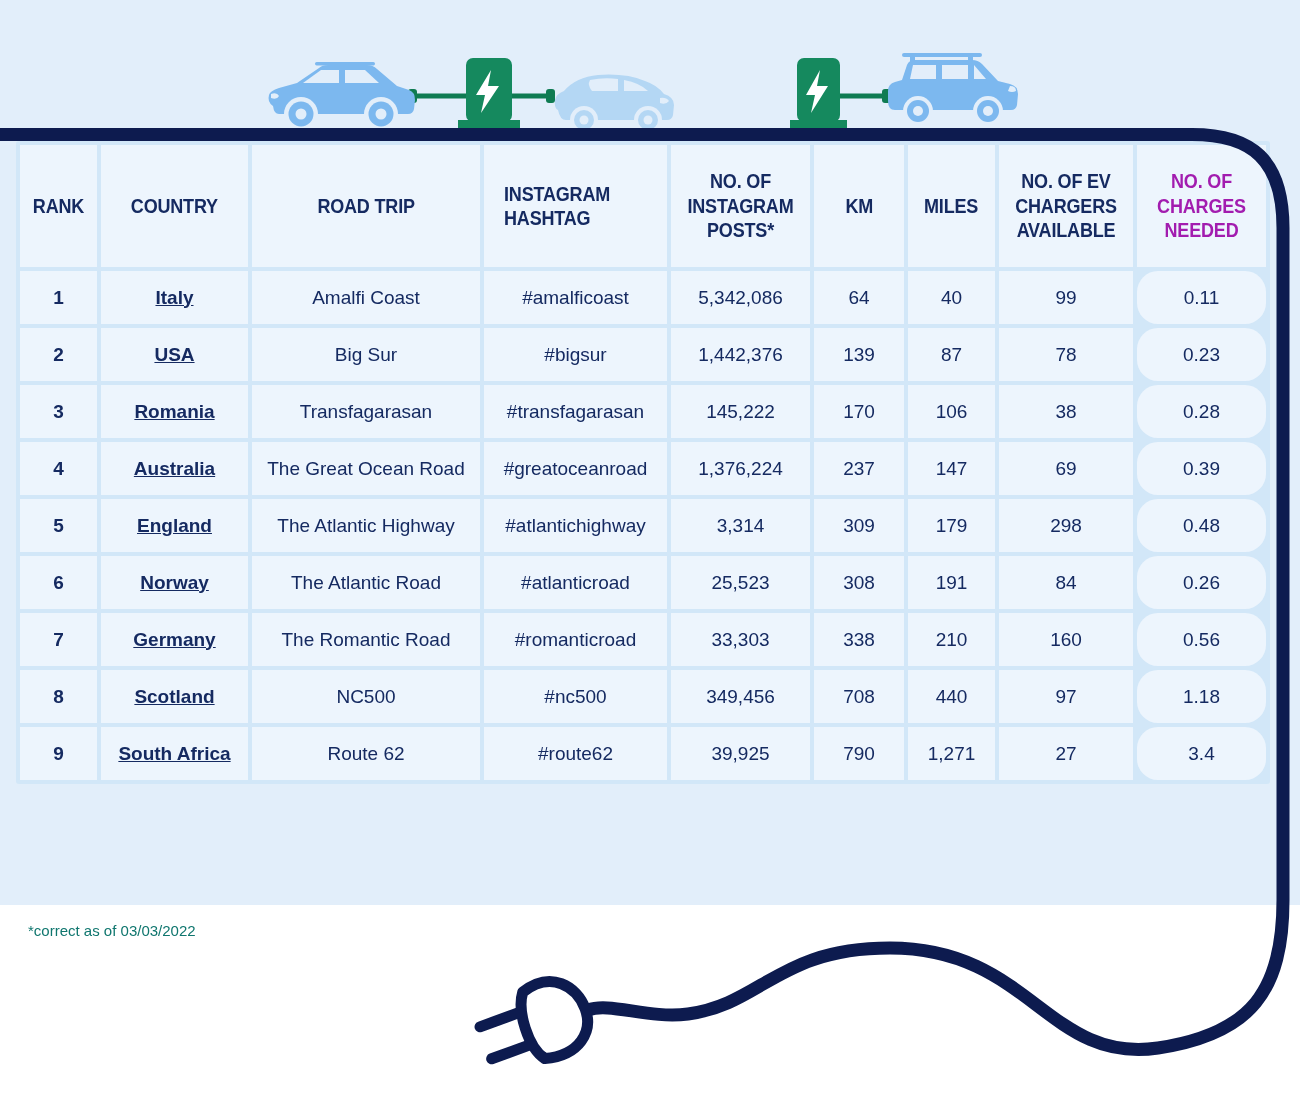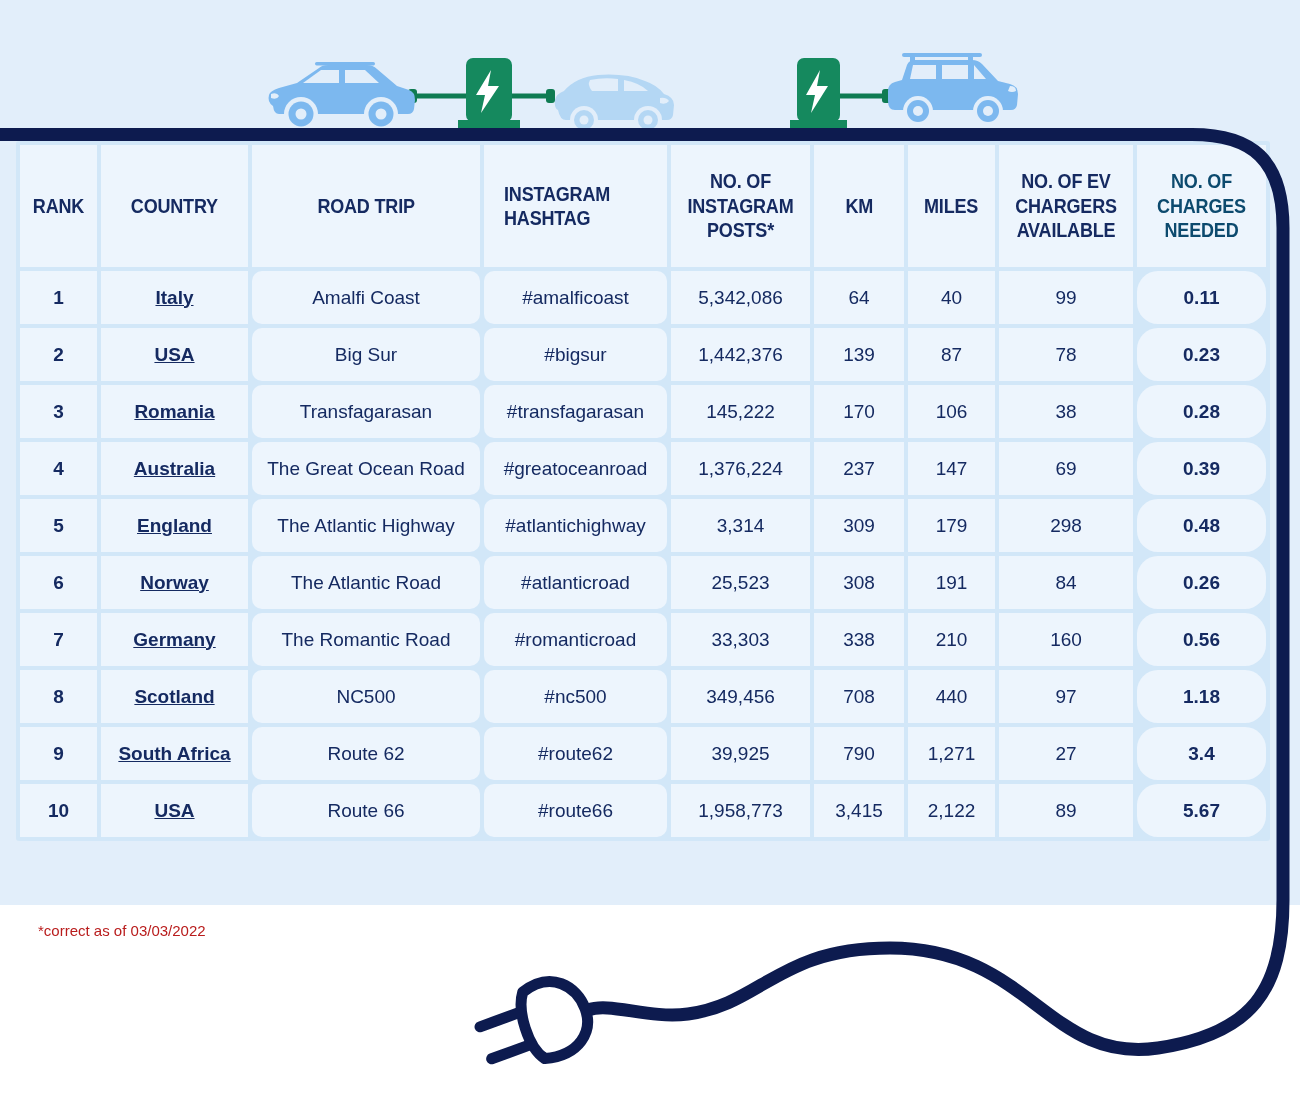--- a/index.html
+++ b/index.html
@@ -20,28 +20,28 @@
   }
   .data-table th,.data-table td{
     background:#edf5fd;color:#152a61;overflow:hidden;
     font-size:19px;padding:0;vertical-align:middle;text-align:center;
   }
   .data-table thead th{height:122px;font-weight:700;font-size:20px;line-height:1.22;}
   .data-table tbody td{height:53px;}
   .ht{display:inline-block;transform:scaleX(.9);transform-origin:center;letter-spacing:-.2px;}
   th.col-hashtag{text-align:left;padding-left:20px;}
   th.col-hashtag .ht{transform-origin:left;}
-  th.col-charges,.td-charges{color:#0c4a6e;}
+  th.col-charges,.td-charges{color:#a21caf;}
   .td-rank{font-weight:700;}
   .td-country{font-weight:700;text-align:left;padding-left:18px;text-decoration:underline;}
-  .td-road-trip,.td-hashtag{text-align:left;padding-left:16px;border-radius:10px;}
-  .td-charges{font-weight:700;border-radius:21px;}
+  .td-road-trip,.td-hashtag{text-align:left;padding-left:16px;}
+  .td-charges{font-weight:400;border-radius:21px;}
 
   .footnote{
-    position:absolute;left:38px;top:922px;color:#b91c1c;font-size:15px;
+    position:absolute;left:28px;top:922px;color:#0f766e;font-size:15px;
   }
 </style>
 </head>
 <body>
 
 <div class="stage">
   <div class="bg-blue"></div>
 
   <svg class="layer" width="1300" height="150" viewBox="0 0 1300 150">
 
@@ -237,31 +237,20 @@
           <td class="td-rank">9</td>
           <td class="td-country">South Africa</td>
           <td class="td-road-trip">Route 62</td>
           <td class="td-hashtag">#route62</td>
           <td class="td-posts">39,925</td>
           <td class="td-km">790</td>
           <td class="td-miles">1,271</td>
           <td class="td-chargers">27</td>
           <td class="td-charges">3.4</td>
         </tr>
-        <tr>
-          <td class="td-rank">10</td>
-          <td class="td-country">USA</td>
-          <td class="td-road-trip">Route 66</td>
-          <td class="td-hashtag">#route66</td>
-          <td class="td-posts">1,958,773</td>
-          <td class="td-km">3,415</td>
-          <td class="td-miles">2,122</td>
-          <td class="td-chargers">89</td>
-          <td class="td-charges">5.67</td>
-        </tr>
       </tbody>
   </table>
 
   <div class="footnote">*correct as of 03/03/2022</div>
 
   <svg class="layer" width="1300" height="1104" viewBox="0 0 1300 1104">
     <path d="M 0 134.5 L 1192 134.5 C 1252 134.5 1283 160 1283 228 L 1283 900
          C 1283 990 1252 1034 1158 1048
          C 1048 1064 1030 948 890 948
          C 778 948 762 1004 688 1014

